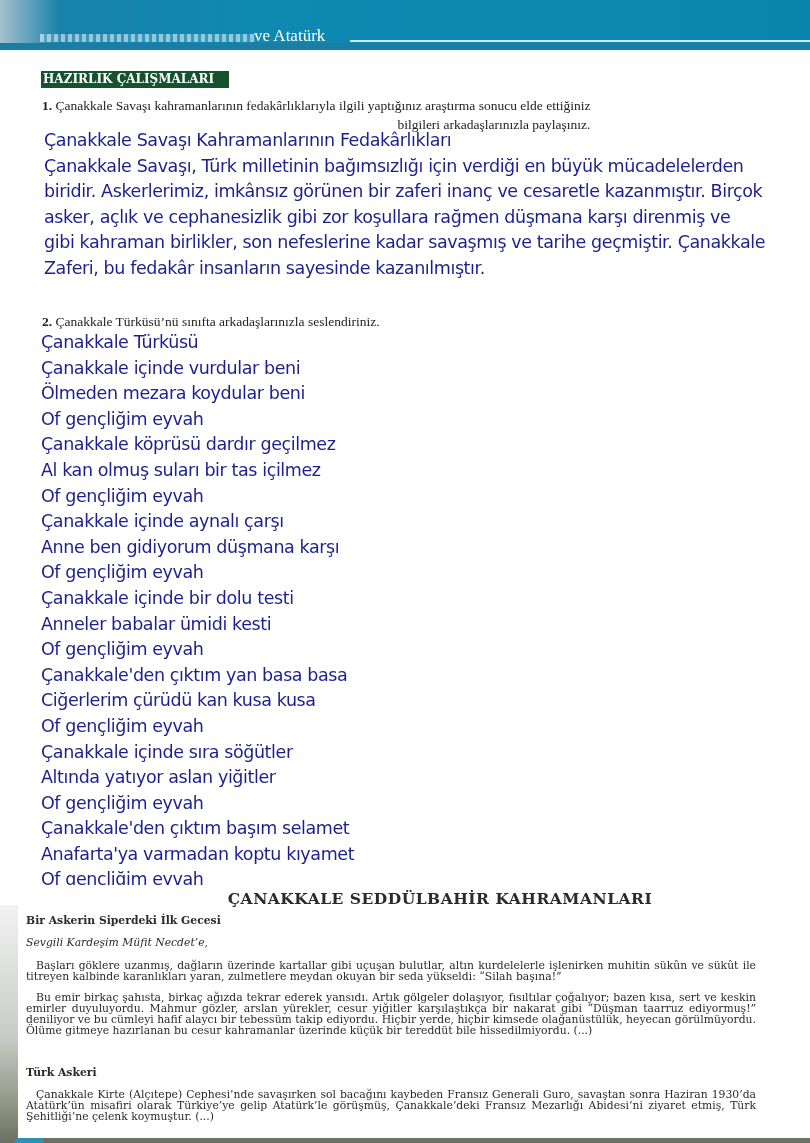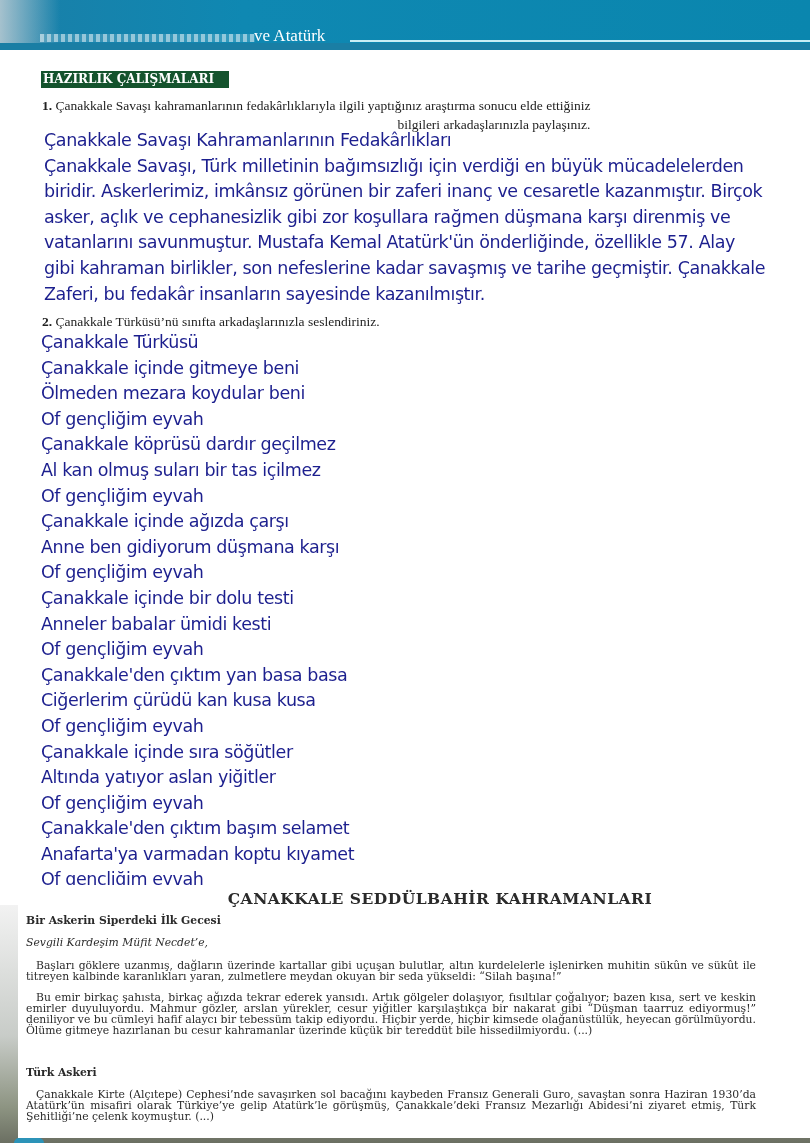--- a/index.html
+++ b/index.html
@@ -94,39 +94,38 @@
   <span class="num">1.</span>
   <span>Çanakkale Savaşı kahramanlarının fedakârlıklarıyla ilgili yaptığınız araştırma sonucu elde ettiğiniz</span>
   <span class="indent">bilgileri arkadaşlarınızla paylaşınız.</span>
 </div>
 
 <div class="hand answer1">
   <div>Çanakkale Savaşı Kahramanlarının Fedakârlıkları</div>
   <div>Çanakkale Savaşı, Türk milletinin bağımsızlığı için verdiği en büyük mücadelelerden</div>
   <div>biridir. Askerlerimiz, imkânsız görünen bir zaferi inanç ve cesaretle kazanmıştır. Birçok</div>
   <div>asker, açlık ve cephanesizlik gibi zor koşullara rağmen düşmana karşı direnmiş ve</div>
-  <div>vatanlarını savunmuştur. Mustafa Kemal Atatürk'ün önderliğinde, özellikle 57. Alay</div>
   <div>gibi kahraman birlikler, son nefeslerine kadar savaşmış ve tarihe geçmiştir. Çanakkale</div>
   <div>Zaferi, bu fedakâr insanların sayesinde kazanılmıştır.</div>
 </div>
 
 <div class="question" style="top:312px;">
   <span class="num">2.</span>
   <span>Çanakkale Türküsü’nü sınıfta arkadaşlarınızla seslendiriniz.</span>
 </div>
 
 <div class="hand poem">
   <div>Çanakkale Türküsü</div>
-  <div>Çanakkale içinde gitmeye beni</div>
+  <div>Çanakkale içinde vurdular beni</div>
   <div>Ölmeden mezara koydular beni</div>
   <div>Of gençliğim eyvah</div>
   <div>Çanakkale köprüsü dardır geçilmez</div>
   <div>Al kan olmuş suları bir tas içilmez</div>
   <div>Of gençliğim eyvah</div>
-  <div>Çanakkale içinde ağızda çarşı</div>
+  <div>Çanakkale içinde aynalı çarşı</div>
   <div>Anne ben gidiyorum düşmana karşı</div>
   <div>Of gençliğim eyvah</div>
   <div>Çanakkale içinde bir dolu testi</div>
   <div>Anneler babalar ümidi kesti</div>
   <div>Of gençliğim eyvah</div>
   <div>Çanakkale'den çıktım yan basa basa</div>
   <div>Ciğerlerim çürüdü kan kusa kusa</div>
   <div>Of gençliğim eyvah</div>
   <div>Çanakkale içinde sıra söğütler</div>
   <div>Altında yatıyor aslan yiğitler</div>

